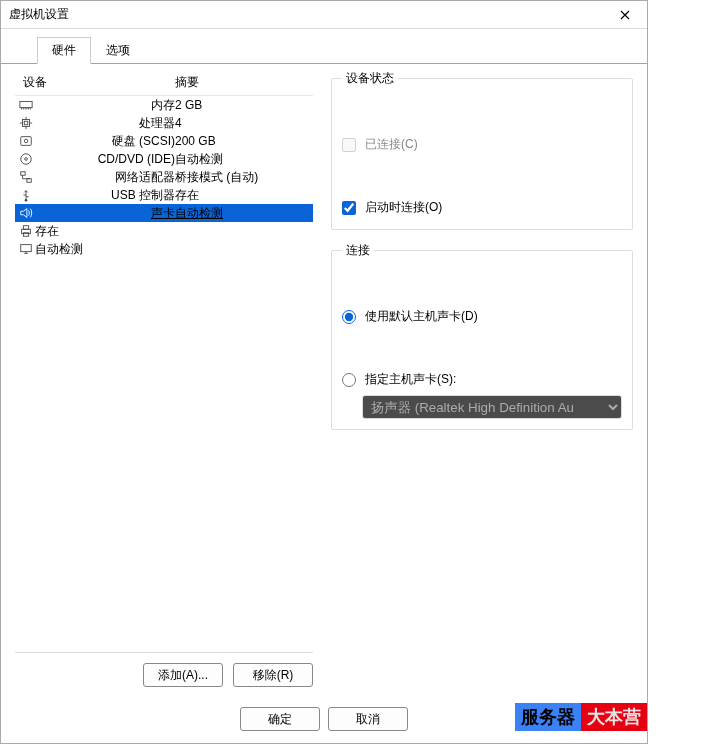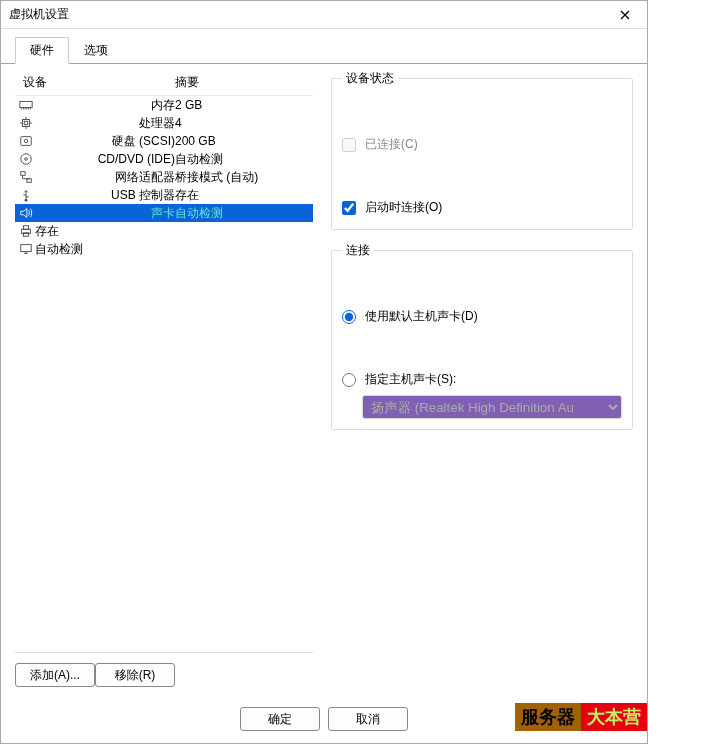--- a/index.html
+++ b/index.html
@@ -5,52 +5,52 @@
   * { box-sizing: border-box; }
   html, body { margin:0; padding:0; font-family: "Microsoft YaHei", "Segoe UI", sans-serif; font-size:12px; background:#fff; color:#000; }
   .window { width:648px; height:744px; display:flex; flex-direction:column; border:1px solid #aaa; position:relative; }
   .titlebar { height:28px; display:flex; align-items:center; justify-content:space-between; padding:0 0 0 8px; border-bottom:1px solid #ddd; }
   .titlebar .title { font-size:12px; }
   .close-btn { width:44px; height:28px; display:flex; align-items:center; justify-content:center; }
   .close-btn svg { width:10px; height:10px; }
 
   .tabs { display:flex; padding:8px 0 0 14px; }
   .tab { padding:4px 14px; border:1px solid transparent; border-bottom:none; cursor:default; }
-  .tab.active { border-color:#ccc; background:#fff; position:relative; z-index:2; border-bottom:1px solid #fff; margin-bottom:-1px; }
+  .tab.active { border-color:#ccc; background:#fff; position:relative; z-index:2; border-bottom:1px solid #fff; margin-bottom:-1px;margin-left:22px; }
 
   .content { flex:1; display:flex; gap:0; padding:0 14px 8px 14px; border-top:1px solid #a3a3a3; margin-top:0; }
   .left-pane { width:370px; display:flex; flex-direction:column; padding-top:8px; margin-right:18px; }
   .device-header { display:flex; padding:2px 0 4px 8px; border-bottom:1px solid #e8e8e8; }
   .device-header .h-dev { width:152px; }
   .device-list { flex:1; border-bottom:1px solid #ddd; }
   .dev-row { display:flex; align-items:center; height:18px; padding:0 0 0 2px; cursor:default;text-align:right; }
   .dev-row .icon { width:18px; height:18px; display:flex; align-items:center; justify-content:center; color:#444; }
   .dev-row .icon svg { width:14px; height:14px; }
   .dev-row .name { width:140px; padding-left:2px; }
-  .dev-row.selected { background:#0a64d8; color:#5eead4; }
+  .dev-row.selected { background:#0a64d8; color:#000000;text-decoration:underline; }
   .dev-row.selected .icon { color:#fff; }
 
-  .left-buttons { display:flex; padding:10px 0 0 0; }
+  .left-buttons { display:flex; gap:10px; justify-content:flex-end; padding:10px 0 0 0; }
   .btn { min-width:80px; height:24px; border:1px solid #888; background:#fdfdfd; border-radius:3px; display:flex; align-items:center; justify-content:center; padding:0 12px; cursor:default; }
 
   .right-pane { flex:1; padding-top:6px; }
   fieldset { border:1px solid #ddd; border-radius:2px; margin:0 0 12px 0; padding:6px 10px 10px 10px; }
   legend { padding:0 4px; font-size:12px; }
   .chk-row, .rad-row { display:flex; align-items:center; gap:9px; padding:3px 0;margin-top:40px; }
   input[type=checkbox], input[type=radio] { width:14px; height:14px; accent-color:#0a64d8; margin:0; }
   .chk-row.disabled { color:#888; }
   .select-row { padding:4px 0 0 20px; }
-  select { width:260px; height:24px; border:1px solid #ccc; border-radius:3px; background:#4c1d95; color:#888; padding:0 4px; }
+  select { width:260px; height:24px; border:1px solid #ccc; border-radius:3px; background:#000000; color:#888; padding:0 4px; }
 
   .footer { display:flex; justify-content:center; gap:8px; padding:12px 14px; }
   .btn.primary { min-width:80px; }
 
   .watermark { position:absolute; right:0; bottom:12px; display:flex; align-items:center; }
-  .wm1 { background:#a16207; color:#000; font-weight:bold; font-size:18px; padding:2px 6px; }
-  .wm2 { background:#e60012; color:#bef264; font-weight:bold; font-size:18px; padding:2px 6px; }
+  .wm1 { background:#3b82f6; color:#000; font-weight:bold; font-size:18px; padding:2px 6px; }
+  .wm2 { background:#e60012; color:#e5e5e5; font-weight:bold; font-size:18px; padding:2px 6px; }
 </style>
 </head>
 <body>
 
 <div class="window">
   <div class="titlebar">
     <span class="title">虚拟机设置</span>
     <div class="close-btn">
       <svg viewBox="0 0 10 10">
           <path d="M1 1 L9 9 M9 1 L1 9" stroke="currentColor" stroke-width="1.2" fill="none"></path>

